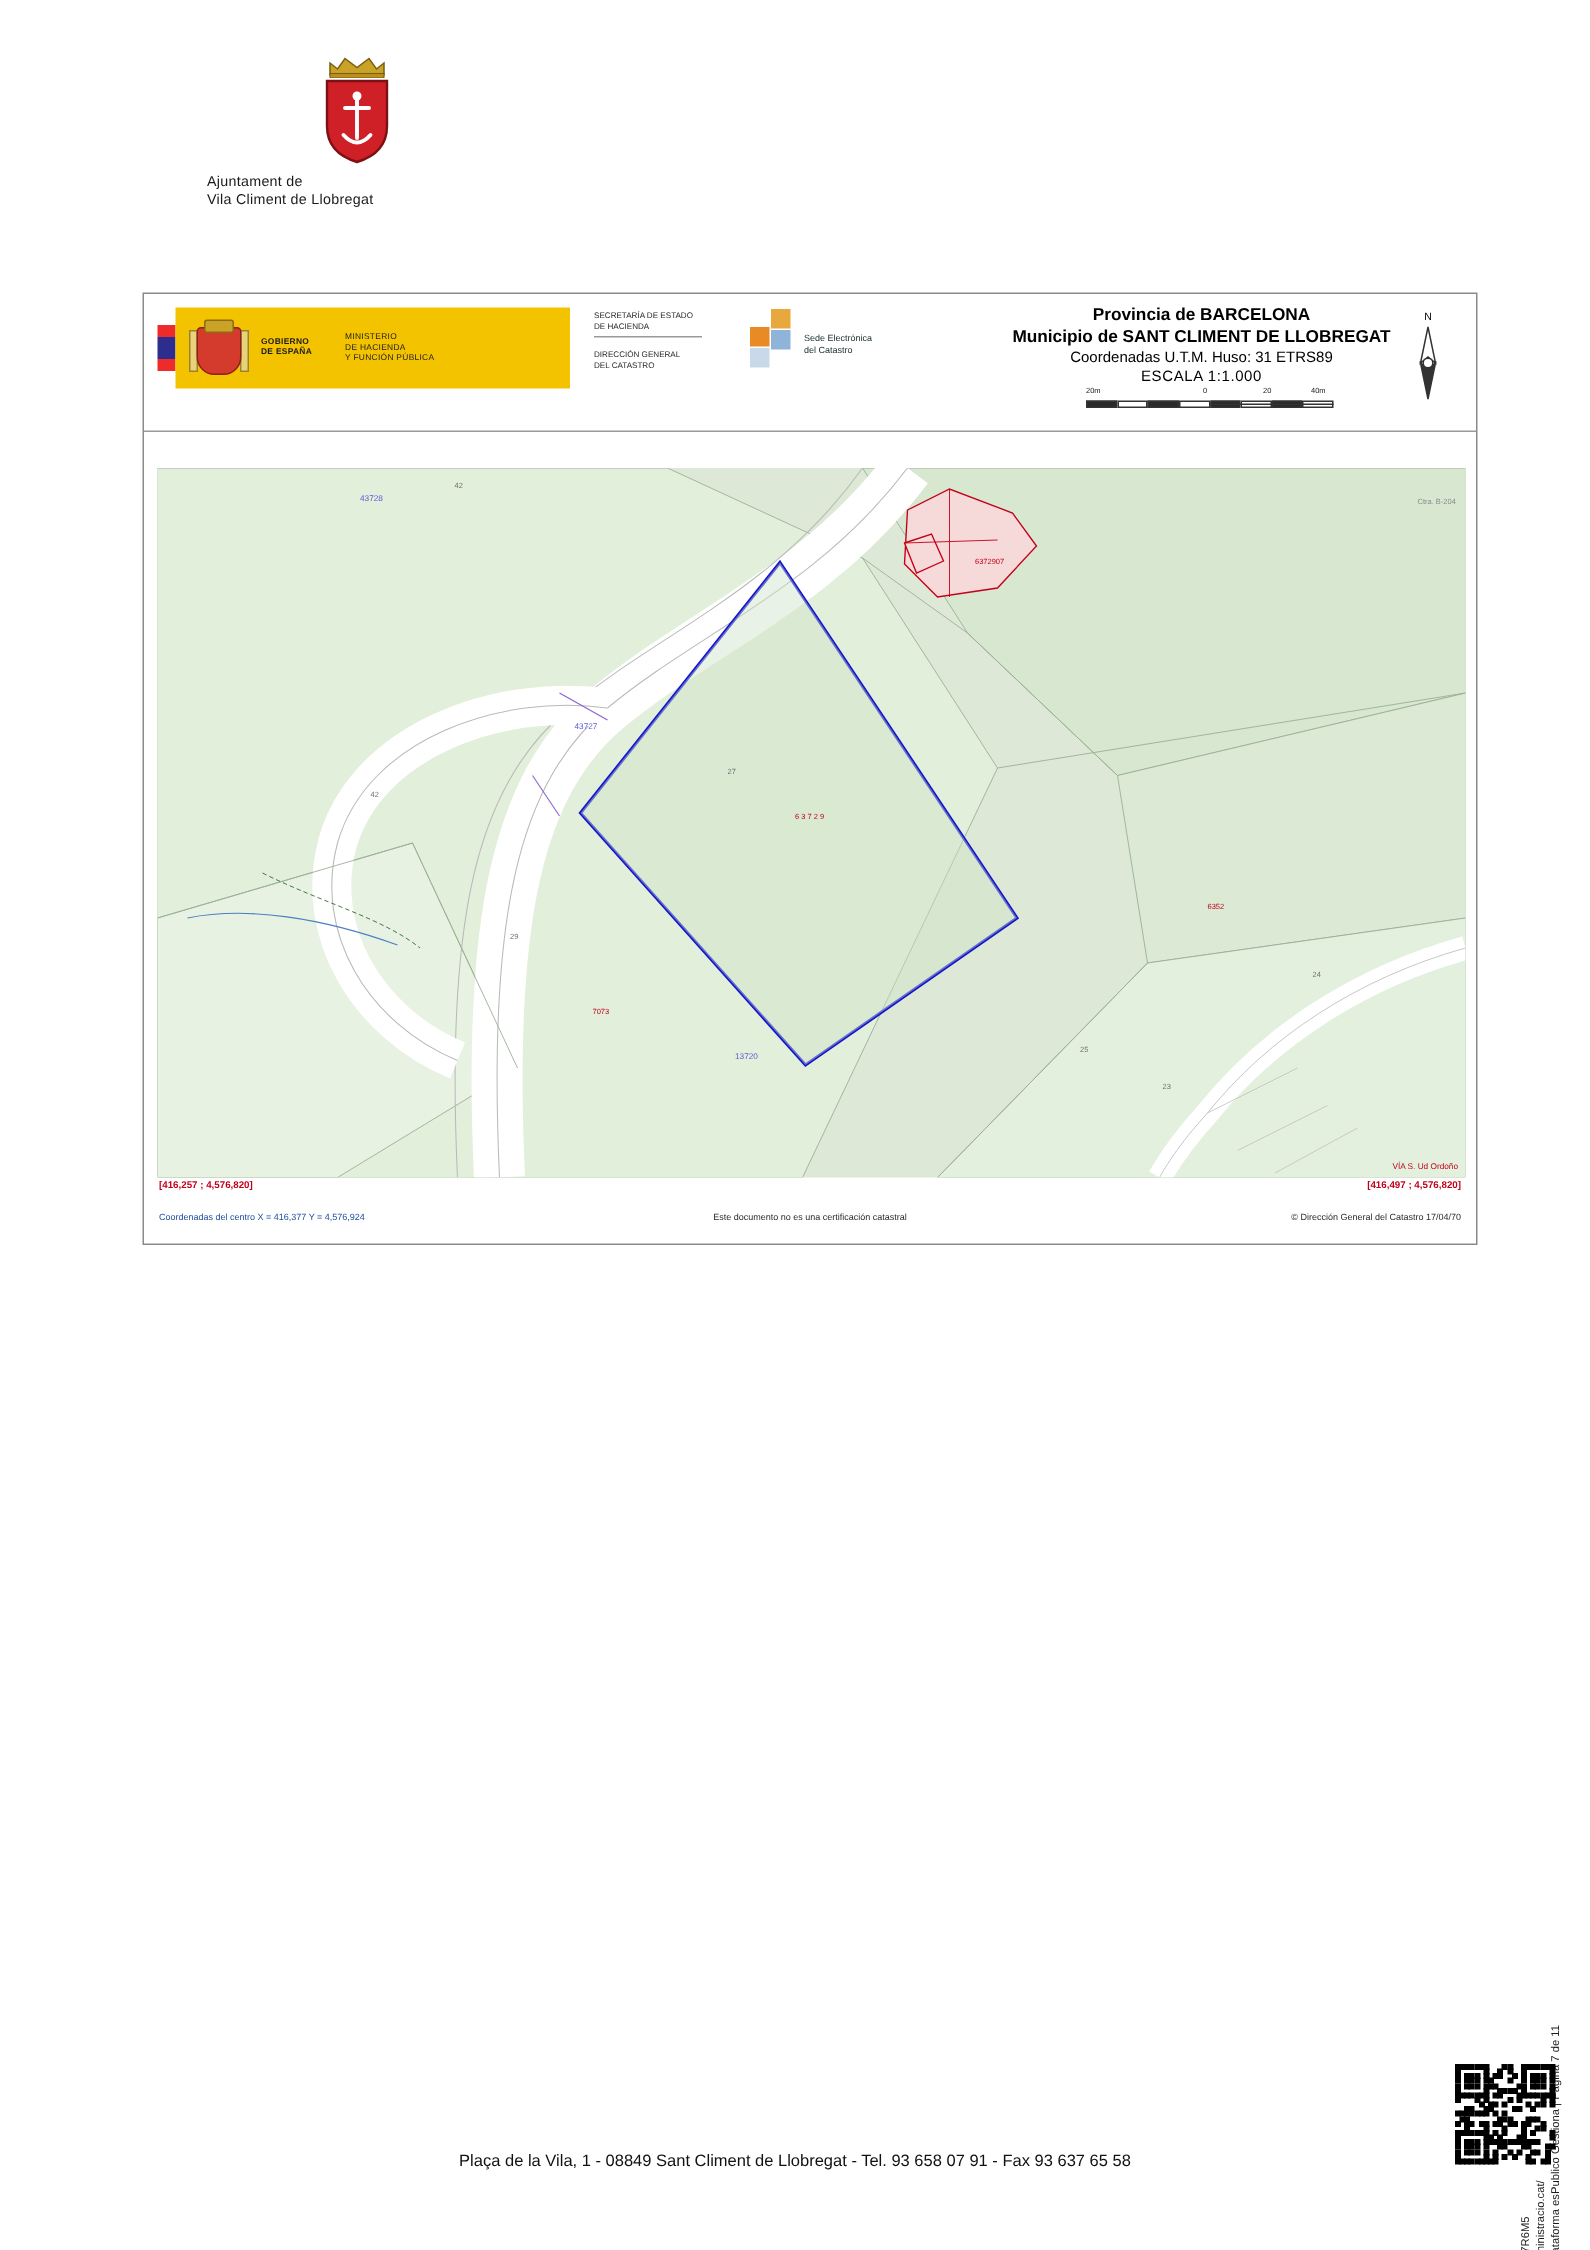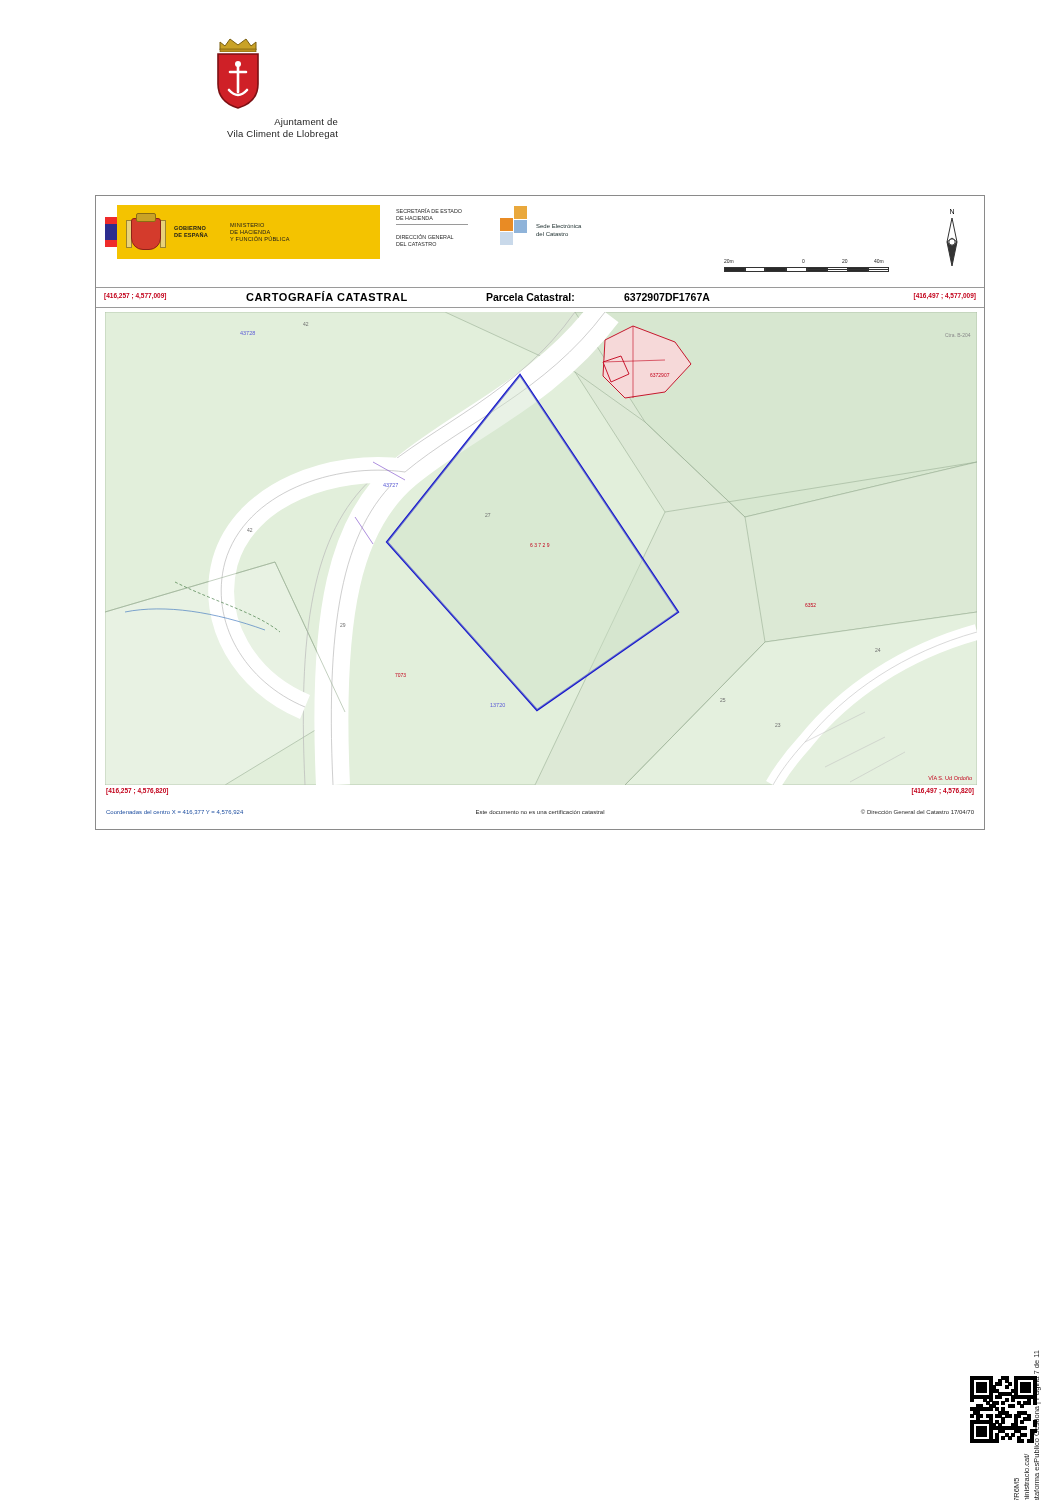--- a/index.html
+++ b/index.html
@@ -15,21 +15,21 @@
     color: #000;
     overflow: hidden;
   }
 
   
   .letterhead {
     position: absolute;
     left: 138px;
     top: 36px;
     width: 200px;
-    text-align: right;
+    text-align: left;
   }
   .crest {
     width: 56px;
     height: 76px;
     margin: 0 auto;
     position: relative;
   }
   .crest .crown {
     position: absolute;
     top: 0; left: 50%;
@@ -413,20 +413,26 @@
       <div class="sq s1"></div>
       <div class="sq s2"></div>
       <div class="sq s3"></div>
       <div class="sq s4"></div>
       <div class="ctxt">
         <div>Sede Electrónica</div>
         <div>del Catastro</div>
       </div>
     </div>
 
+    <div class="prov">
+      <div>Provincia de BARCELONA</div>
+      <div>Municipio de SANT CLIMENT DE LLOBREGAT</div>
+      <div class="sub">Coordenadas U.T.M. Huso: 31 ETRS89</div>
+      <div class="scale-line">ESCALA 1:1.000</div>
+    </div>
 
     <div class="scalebar">
       <div class="labels">
         <span style="left:0px">20m</span>
         <span style="left:78px">0</span>
         <span style="left:118px">20</span>
         <span style="left:150px">40m</span>
       </div>
       <div class="bar">
         <i></i>
@@ -444,27 +450,20 @@
     <div class="north">
       <div class="n-letter">N</div>
       <svg width="26" height="52" viewBox="0 0 26 52">
         <path d="M13 2 L18 26 L13 22 L8 26 Z" fill="#ffffff" stroke="#333" stroke-width="1"></path>
         <path d="M13 50 L8 26 L13 30 L18 26 Z" fill="#333" stroke="#333" stroke-width="1"></path>
         <circle cx="13" cy="26" r="3.2" fill="#fff" stroke="#333" stroke-width="1"></circle>
       </svg>
     </div>
   </div>
 
-  <div class="title-row">
-    <span class="coord tl">[416,257 ; 4,577,009]</span>
-    <span class="t1">CARTOGRAFÍA CATASTRAL</span>
-    <span class="t2">Parcela Catastral:</span>
-    <span class="t2" style="left:528px">6372907DF1767A</span>
-    <span class="coord tr">[416,497 ; 4,577,009]</span>
-  </div>
 
   <div class="map">
     <svg width="872" height="473" viewBox="0 0 872 473">
 
       <rect x="0" y="0" width="872" height="473" fill="#dde9d6"></rect>
 
       <polygon points="0,0 340,0 470,60 560,200 430,473 0,473" fill="#e2efdb" stroke="#9bb096" stroke-width="0.6"></polygon>
       <polygon points="470,0 872,0 872,150 640,205 540,110" fill="#d7e7d0" stroke="#9bb096" stroke-width="0.6"></polygon>
       <polygon points="640,205 872,150 872,300 660,330" fill="#dce9d5" stroke="#9bb096" stroke-width="0.6"></polygon>
       <polygon points="660,330 872,300 872,473 520,473" fill="#e4f0de" stroke="#9bb096" stroke-width="0.6"></polygon>
@@ -527,20 +526,21 @@
   <span class="map-sidelabel">VÍA S. Ud Ordoño</span>
 
   <div class="footer-note">
     <span class="fl">Coordenadas del centro X = 416,377 Y = 4,576,924</span>
     <span class="fc">Este documento no es una certificación catastral</span>
     <span class="fr">© Dirección General del Catastro 17/04/70</span>
   </div>
 </div>
 
 <div class="page-footer">
+  <div>Plaça de la Vila, 1 - 08849 Sant Climent de Llobregat - Tel. 93 658 07 91 - Fax 93 637 65 58</div>
 </div>
 
 <div class="vert">
   <div>Codi Validació: 3JQMW6FRAD0ADC9RZCPA7R6M5</div>
   <div>Verificació: https://santclimentdellobregat.eadministracio.cat/</div>
   <div>Document signat electrònicament des de la plataforma esPublico Gestiona | Pàgina 7 de 11</div>
 </div>
 
 <div class="qr" id="qr-host">
     <div class="cell" style="left: 0px; top: 0px; width: 4px; height: 4px;"></div>

